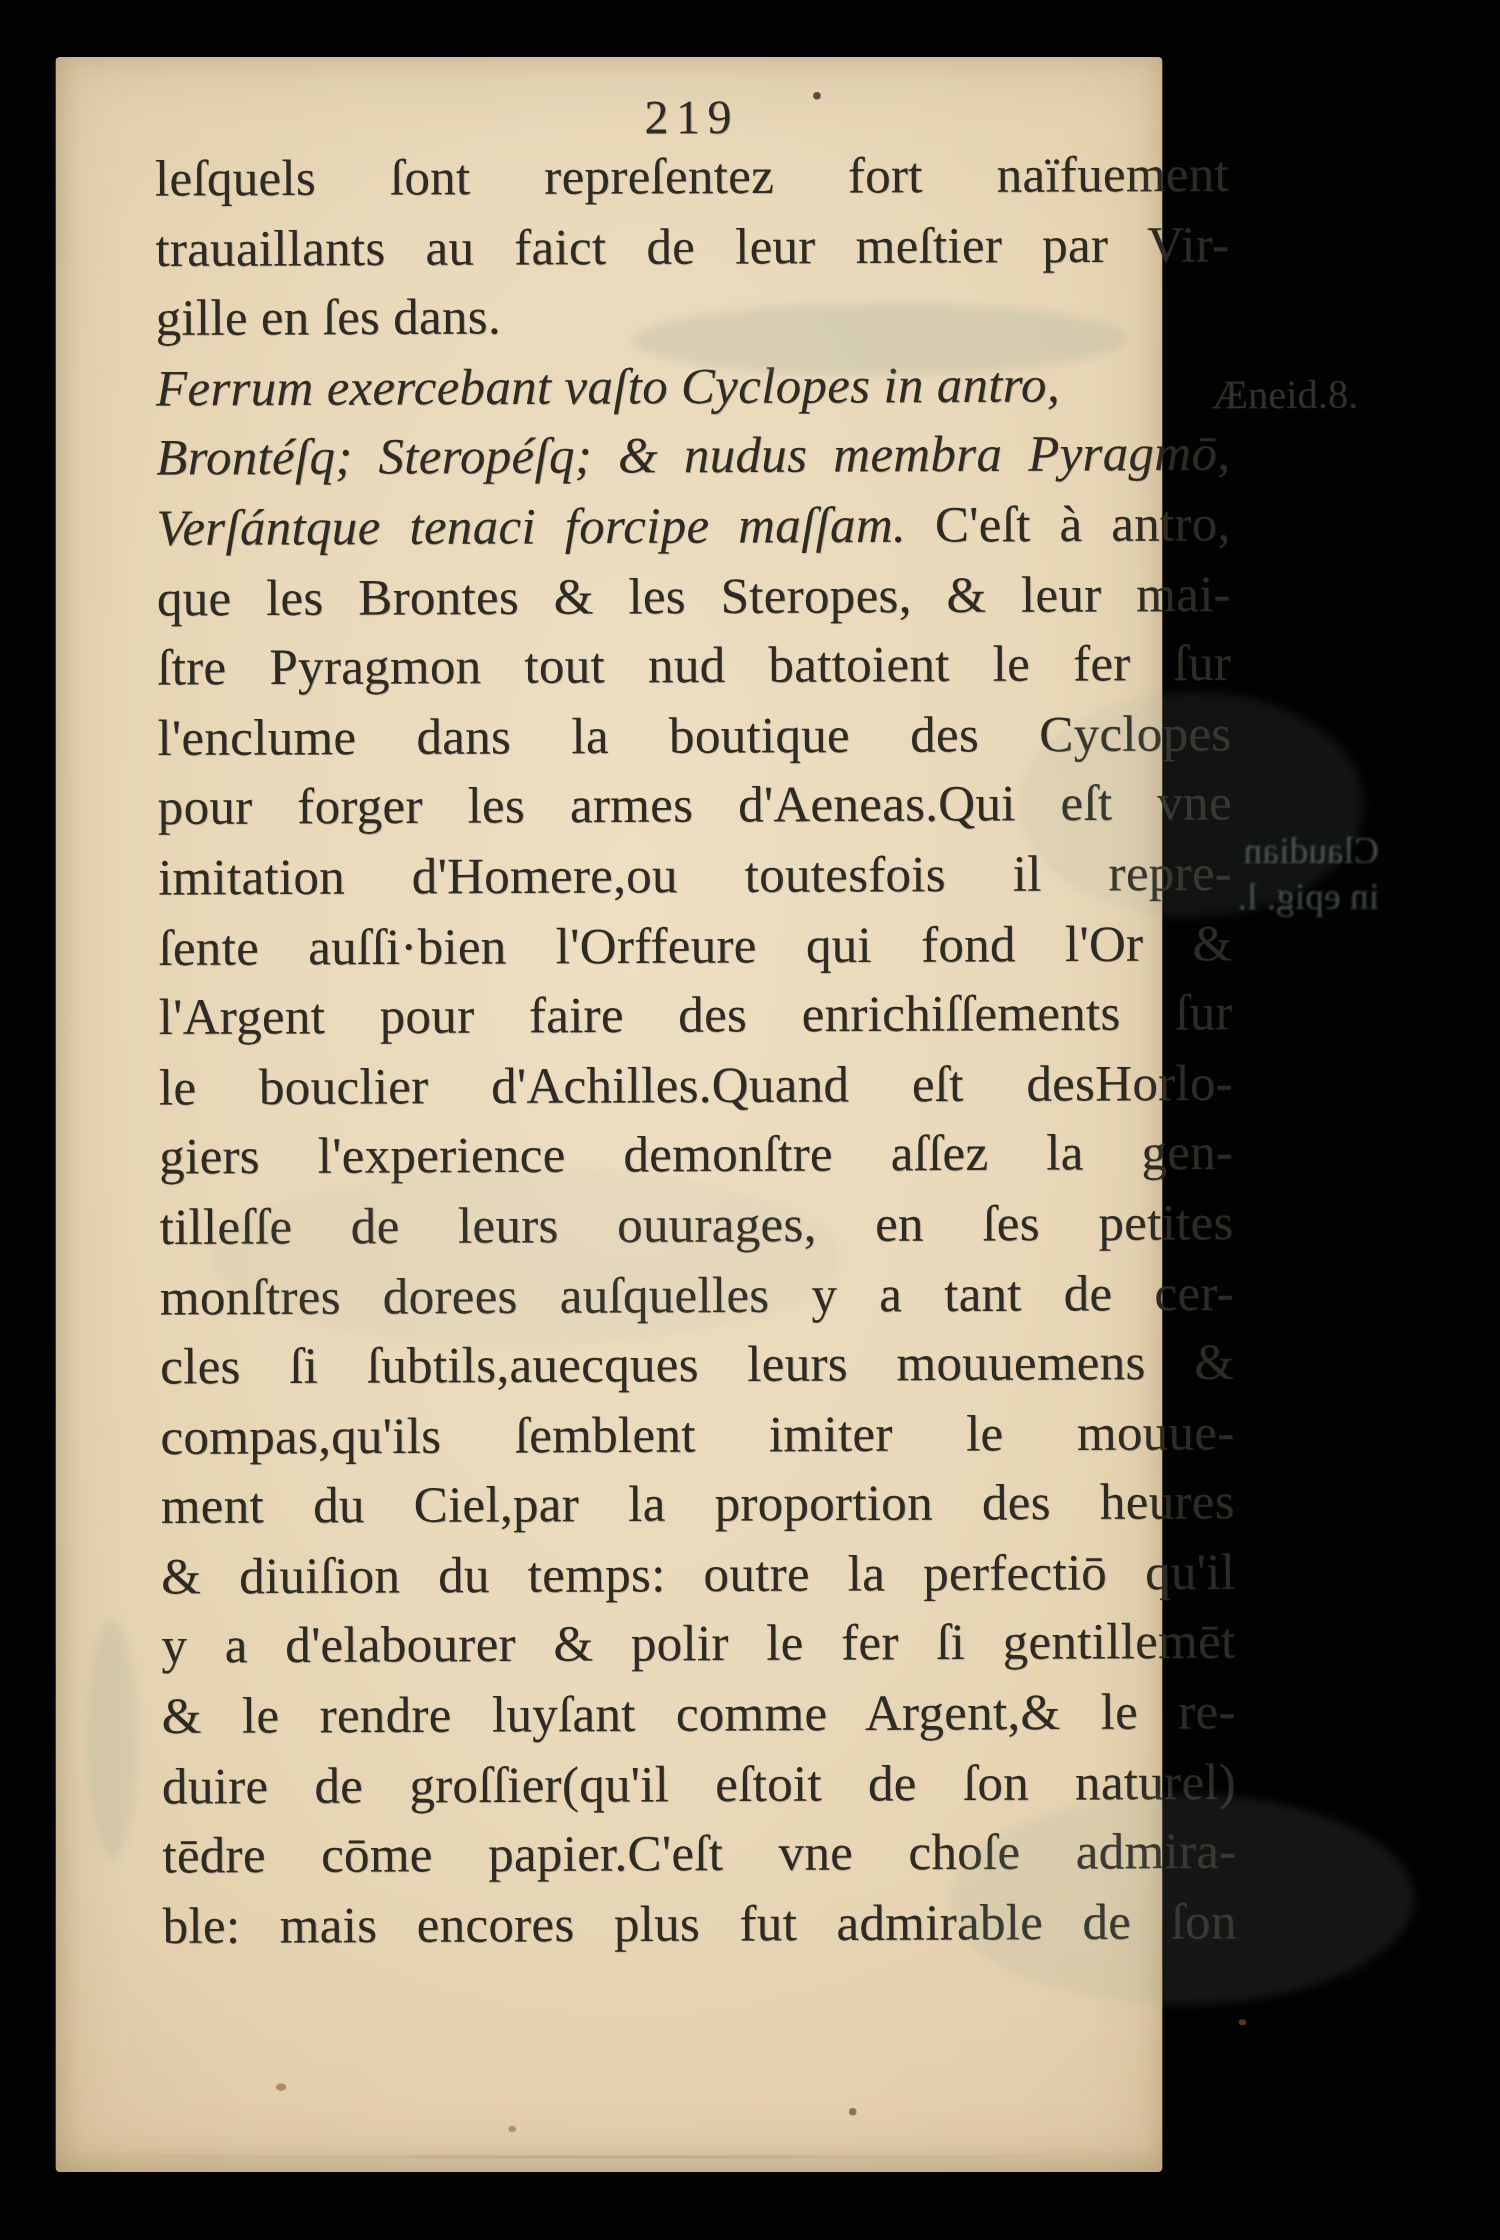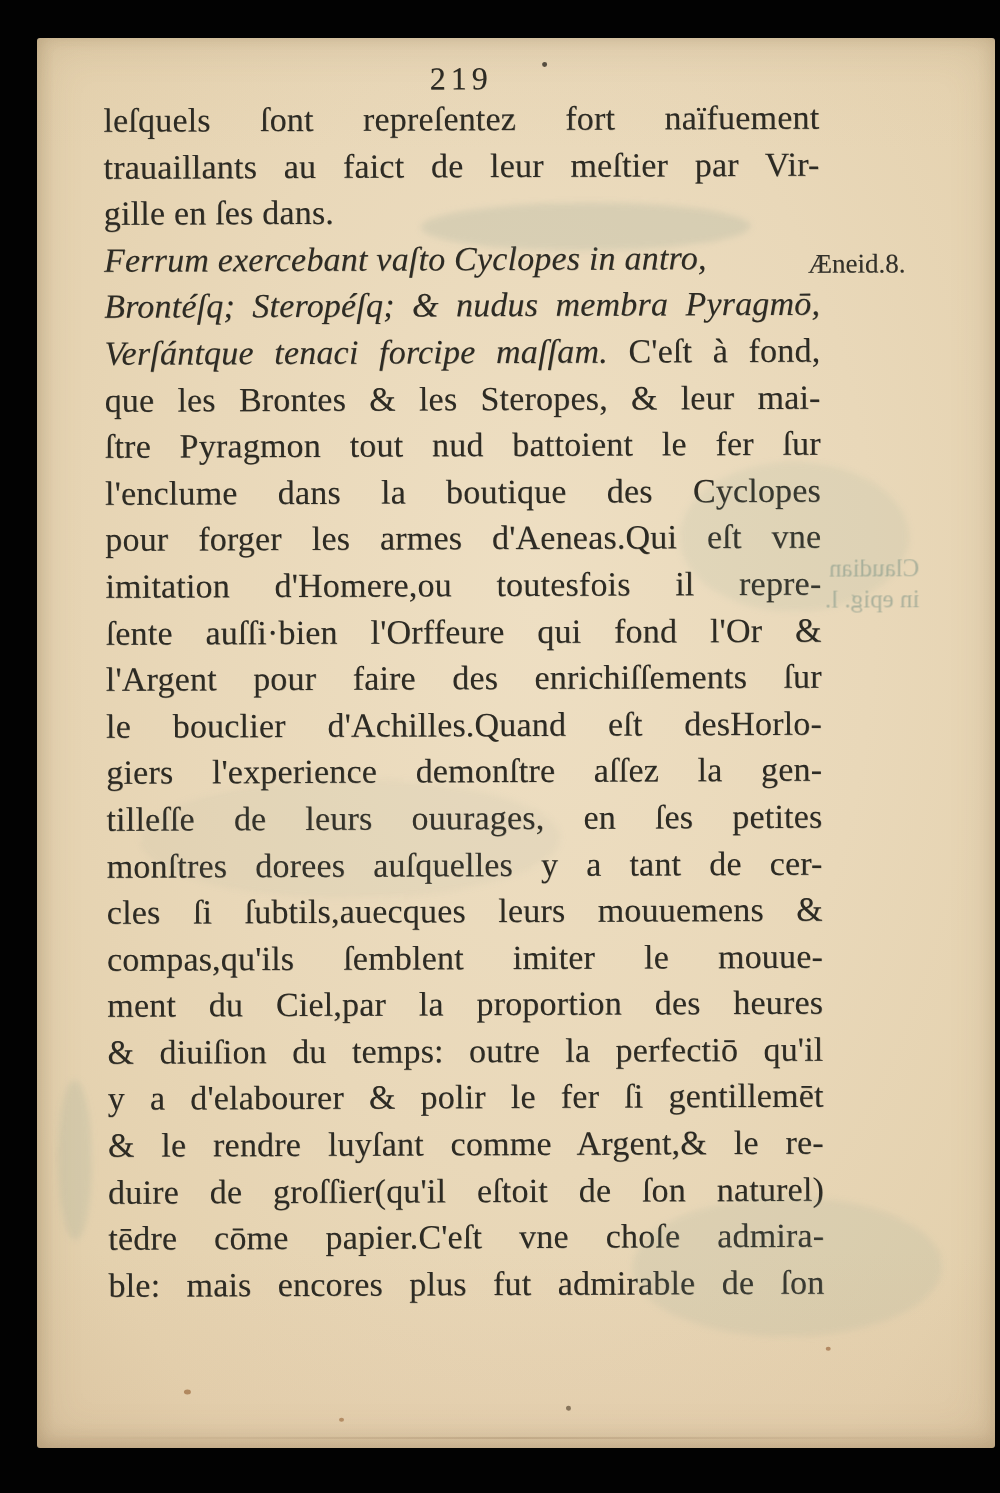--- a/index.html
+++ b/index.html
@@ -4,21 +4,21 @@
 <style>
   html,body{margin:0;padding:0;}
   body{
     width:1000px;height:1493px;
     background:#020202;
     position:relative;
     overflow:hidden;
     font-family:"Liberation Serif","DejaVu Serif",serif;
   }
   .paper{
-    position:absolute;left:37px;top:38px;width:958px;height:1410px;
+    position:absolute;left:37px;top:38px;width:738px;height:1410px;
     background:
       linear-gradient(180deg, rgba(210,185,145,0.10) 0%, rgba(0,0,0,0) 8%, rgba(0,0,0,0) 86%, rgba(215,180,150,0.18) 100%),
       radial-gradient(ellipse at 52% 40%, #eedfc3 0%, #e9d8b9 48%, #e4d1ae 82%, #dcc8a3 100%);
     border-radius:3px;
     box-shadow: inset 0 0 46px rgba(120,95,60,0.20), inset 0 -8px 18px rgba(120,95,60,0.14), inset 4px 0 14px rgba(120,95,60,0.12);
   }
   .paper::after{
     content:"";position:absolute;left:4px;right:4px;bottom:9px;height:2px;
     background:linear-gradient(90deg, rgba(0,0,0,0), rgba(150,125,90,0.30), rgba(0,0,0,0));
   }
@@ -69,21 +69,21 @@
   <div class="content">
 
     <div class="page-number">219</div>
 
     <div class="text-block">
         <div class="line j"><span class="roman">leſquels ſont repreſentez fort naïfuement</span></div>
         <div class="line j"><span class="roman">trauaillants au faict de leur meſtier par Vir-</span></div>
         <div class="line"><span class="roman">gille en ſes dans.</span></div>
         <div class="line"><span class="italic">Ferrum exercebant vaſto Cyclopes in antro,</span></div>
         <div class="line j"><span class="italic">Brontéſq; Steropéſq; &amp; nudus membra Pyragmō,</span></div>
-        <div class="line j"><span class="italic">Verſántque tenaci forcipe maſſam.</span><span class="roman"> C'eſt à fond,</span></div>
+        <div class="line j"><span class="italic">Verſántque tenaci forcipe maſſam.</span><span class="roman"> C'eſt à antro,</span></div>
         <div class="line j"><span class="roman">que les Brontes &amp; les Steropes, &amp; leur mai-</span></div>
         <div class="line j"><span class="roman">ſtre Pyragmon tout nud battoient le fer ſur</span></div>
         <div class="line j"><span class="roman">l'enclume dans la boutique des Cyclopes</span></div>
         <div class="line j"><span class="roman">pour forger les armes d'Aeneas.Qui eſt vne</span></div>
         <div class="line j"><span class="roman">imitation d'Homere,ou toutesfois il repre-</span></div>
         <div class="line j"><span class="roman">ſente auſſi·bien l'Orffeure qui fond l'Or &amp;</span></div>
         <div class="line j"><span class="roman">l'Argent pour faire des enrichiſſements ſur</span></div>
         <div class="line j"><span class="roman">le bouclier d'Achilles.Quand eſt desHorlo-</span></div>
         <div class="line j"><span class="roman">giers l'experience demonſtre aſſez la gen-</span></div>
         <div class="line j"><span class="roman">tilleſſe de leurs ouurages, en ſes petites</span></div>

